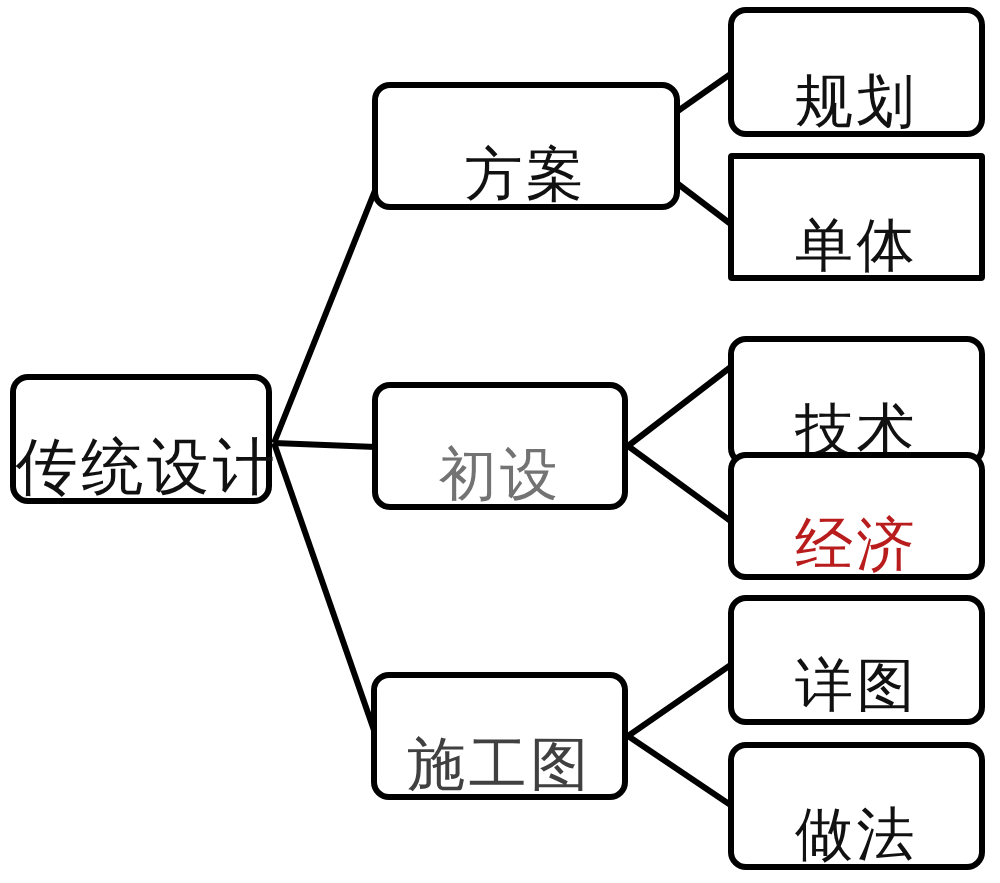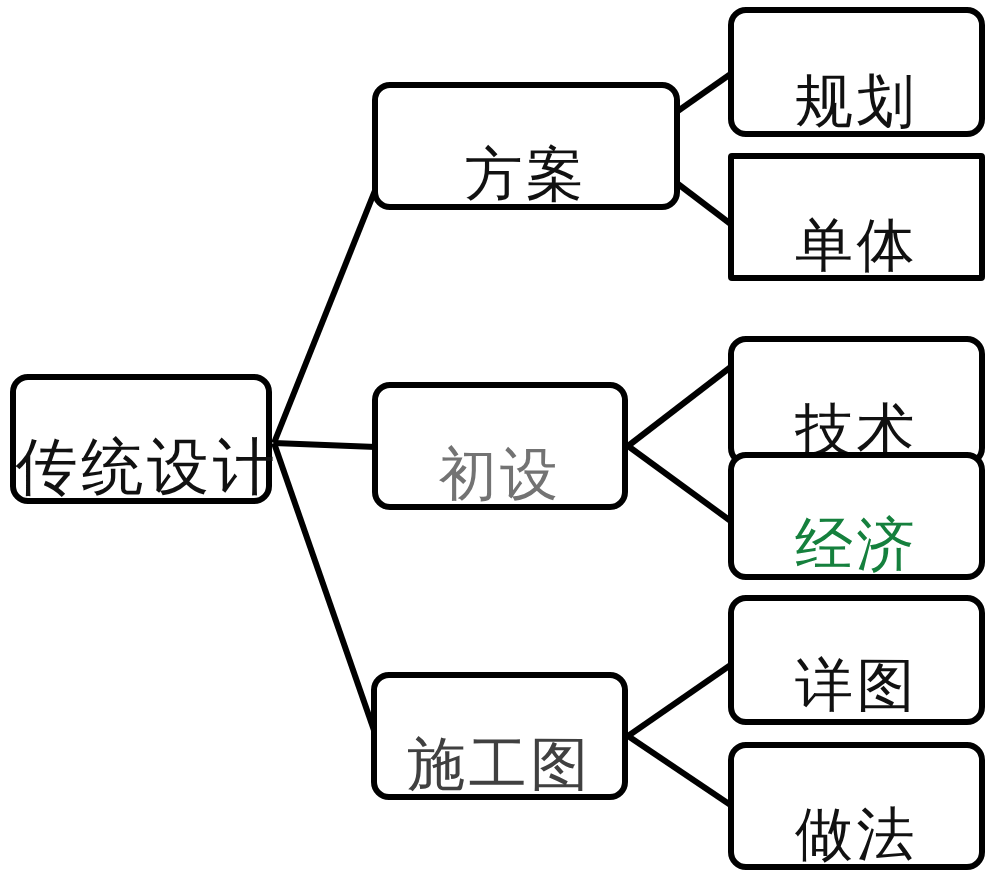--- a/index.html
+++ b/index.html
@@ -79,21 +79,21 @@
       <div class="node lvl2" style="left: 728px; top: 153px; width: 257px; height: 128px; background: rgb(255, 255, 255); border-color: rgb(0, 0, 0); border-width: 6px; border-radius: 4px;">
         <span class="node-label" style="color: rgb(17, 17, 17);">单体</span>
       </div>
       <div class="node lvl1" style="left: 372px; top: 382px; width: 256px; height: 128px; background: rgb(255, 255, 255); border-color: rgb(0, 0, 0); border-width: 6px; border-radius: 18px;">
         <span class="node-label" style="color: #737373;">初设</span>
       </div>
       <div class="node lvl2" style="left: 728px; top: 302px; width: 257px; height: 130px; background: rgb(255, 255, 255); border-color: rgb(0, 0, 0); border-width: 6px; border-radius: 18px; margin-top: 34px;">
         <span class="node-label" style="color: rgb(17, 17, 17);">技术</span>
       </div>
       <div class="node lvl2" style="left: 728px; top: 452px; width: 257px; height: 128px; background: rgb(255, 255, 255); border-color: rgb(0, 0, 0); border-width: 6px; border-radius: 18px;">
-        <span class="node-label" style="color: #15803d;">经济</span>
+        <span class="node-label" style="color: #b91c1c;">经济</span>
       </div>
       <div class="node lvl1" style="left: 371px; top: 672px; width: 257px; height: 128px; background: rgb(255, 255, 255); border-color: rgb(0, 0, 0); border-width: 6px; border-radius: 18px;">
         <span class="node-label" style="color: #404040;">施工图</span>
       </div>
       <div class="node lvl2" style="left: 728px; top: 595px; width: 257px; height: 130px; background: rgb(255, 255, 255); border-color: rgb(0, 0, 0); border-width: 6px; border-radius: 18px;">
         <span class="node-label" style="color: rgb(17, 17, 17); font-family: Liberation Mono, monospace;">详图</span>
       </div>
       <div class="node lvl2" style="left: 728px; top: 742px; width: 257px; height: 128px; background: rgb(255, 255, 255); border-color: rgb(0, 0, 0); border-width: 6px; border-radius: 18px;">
         <span class="node-label" style="color: rgb(17, 17, 17);">做法</span>
       </div>

